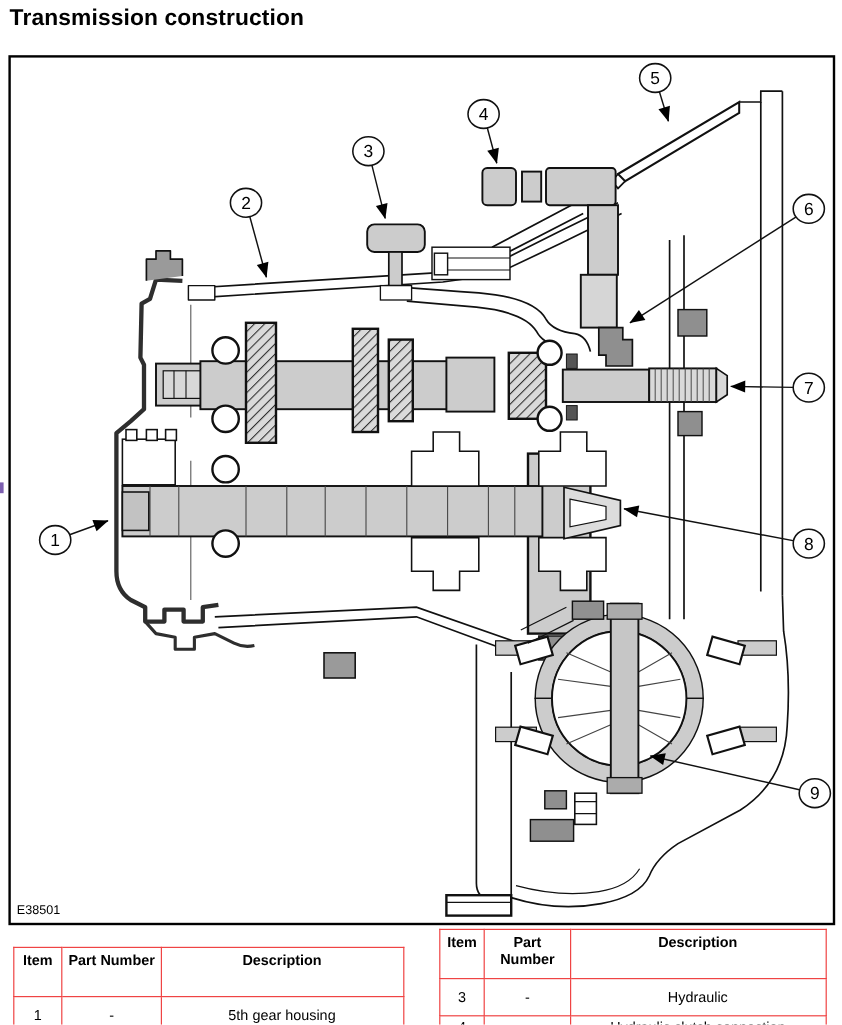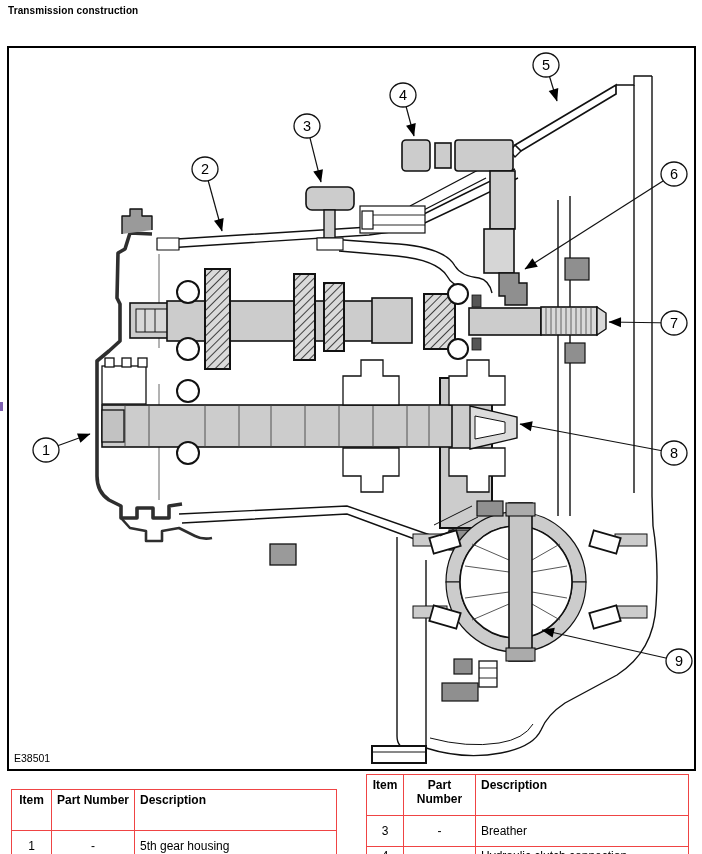--- a/index.html
+++ b/index.html
@@ -1,27 +1,27 @@
 <!DOCTYPE html>
 <html><head>
 <meta charset="utf-8">
 <style>
   html,body{margin:0;padding:0;background:#fff;}
   .page{position:relative;width:702px;height:854px;background:#ffffff;overflow:hidden;
         font-family:"Liberation Sans",sans-serif;color:#000;}
-  .title{position:absolute;left:8px;top:5px;font-size:10px;font-weight:bold;letter-spacing:.1px;}
+  .title{position:absolute;left:8px;top:5px;font-size:19px;font-weight:bold;letter-spacing:.1px;}
   .margin-mark{position:absolute;left:0;top:402px;width:3px;height:9px;background:#7d5fb0;}
   .figure-box{position:absolute;left:7px;top:46px;width:685px;height:721px;border:2px solid #000;}
   .figure-box svg{display:block;}
   table.pt{position:absolute;border-collapse:collapse;table-layout:fixed;font-size:12px;background:#fff;}
   .pt th,.pt td{border:1px solid #ef4444;overflow:hidden;line-height:1.18;}
   .pt th{font-weight:bold;vertical-align:top;padding-top:3px;}
   .pt td{vertical-align:middle;}
   .cc{text-align:center;padding:0 2px;}
-  .dd{text-align:left;padding-left:5px;padding-right:6px;}
+  .dd{text-align:center;padding-left:5px;padding-right:6px;}
   .pt-left{left:11px;top:789px;width:325px;}
   .pt-right{left:366px;top:774px;width:322px;}
   .vtop{vertical-align:top !important;padding-top:2px;}
 </style>
 </head>
 <body>
 
 <div class="page">
 
   <div class="title">Transmission construction</div>
@@ -251,21 +251,21 @@
       </colgroup>
     <tbody>
         <tr style="height:41px">
       <th class="cc">Item</th>
       <th class="cc">Part Number</th>
       <th class="dd">Description</th>
     </tr>
     <tr style="height:31px">
       <td class="cc">3</td>
       <td class="cc">-</td>
-      <td class="dd">Breather</td>
+      <td class="dd">Hydraulic</td>
     </tr>
     <tr style="height:30px">
       <td class="cc vtop">4</td>
       <td class="cc vtop"></td>
       <td class="dd vtop">Hydraulic clutch connection</td>
     </tr>
   </tbody>
     </table>
 
 </div>

